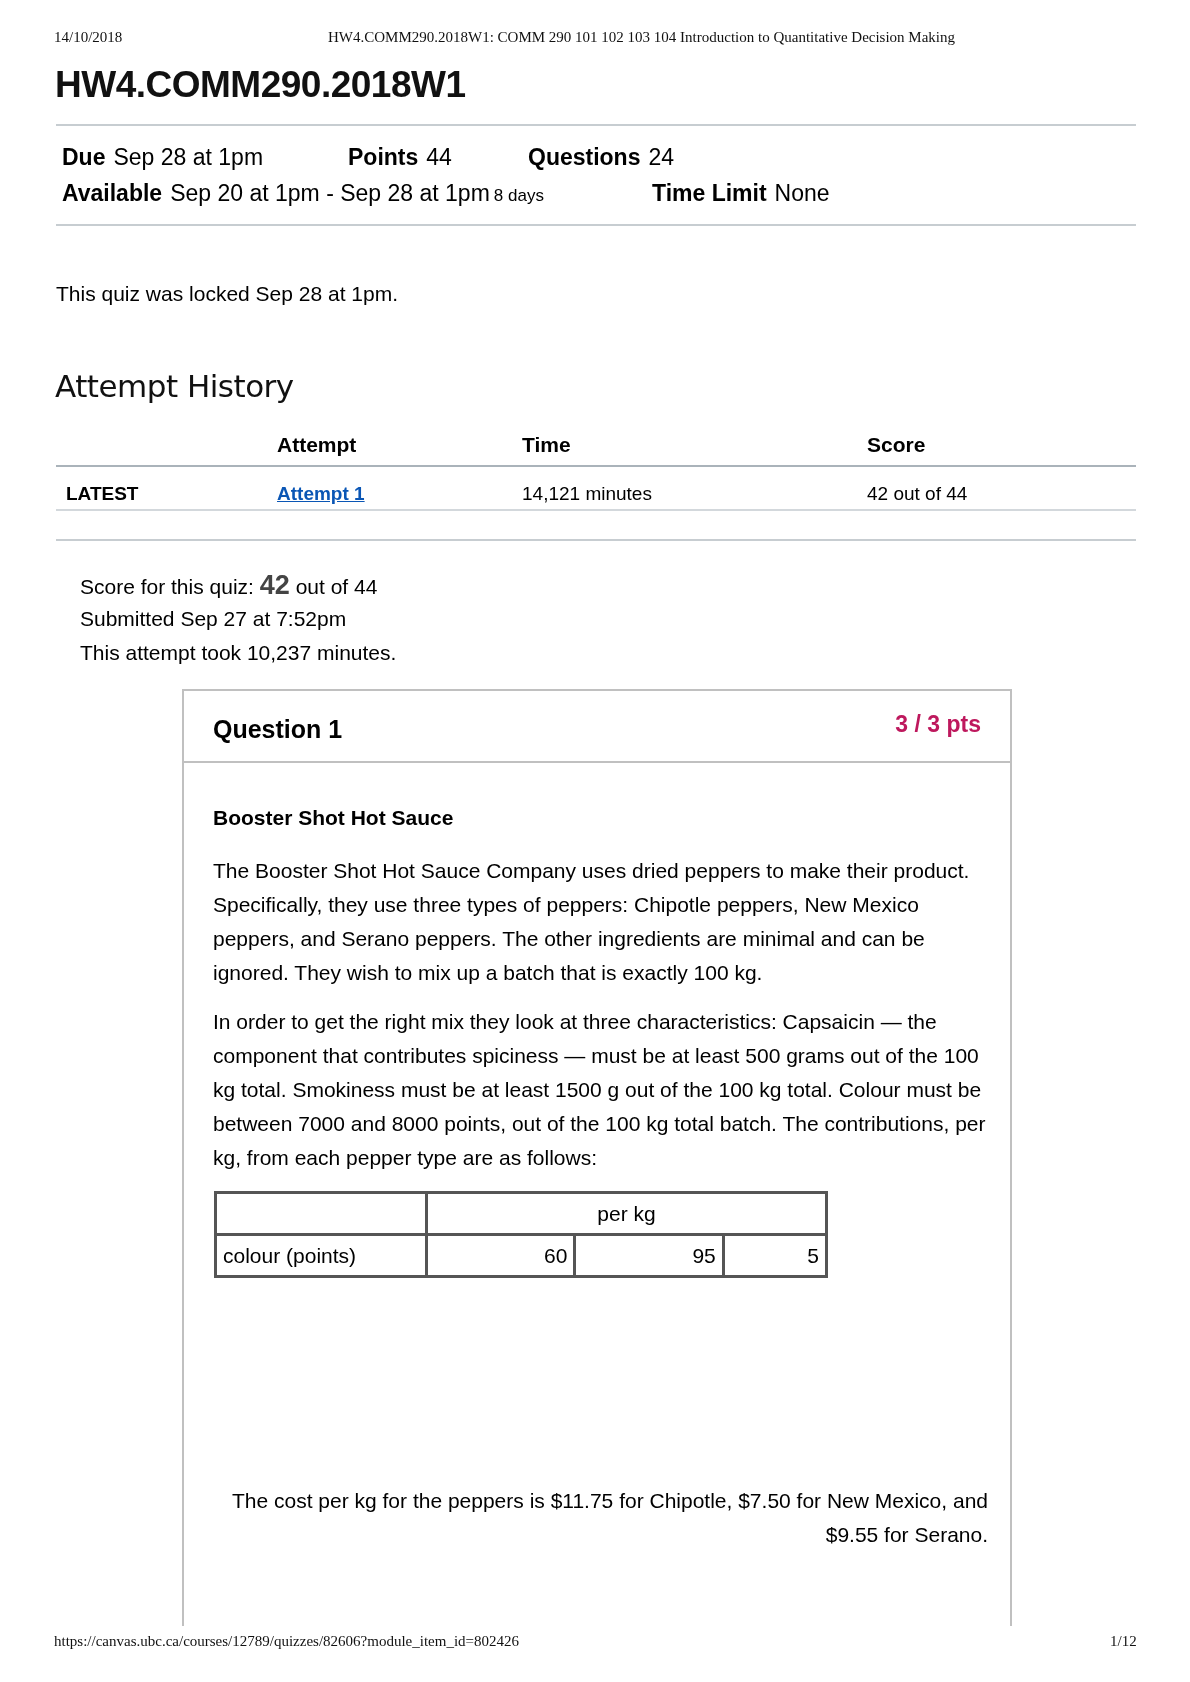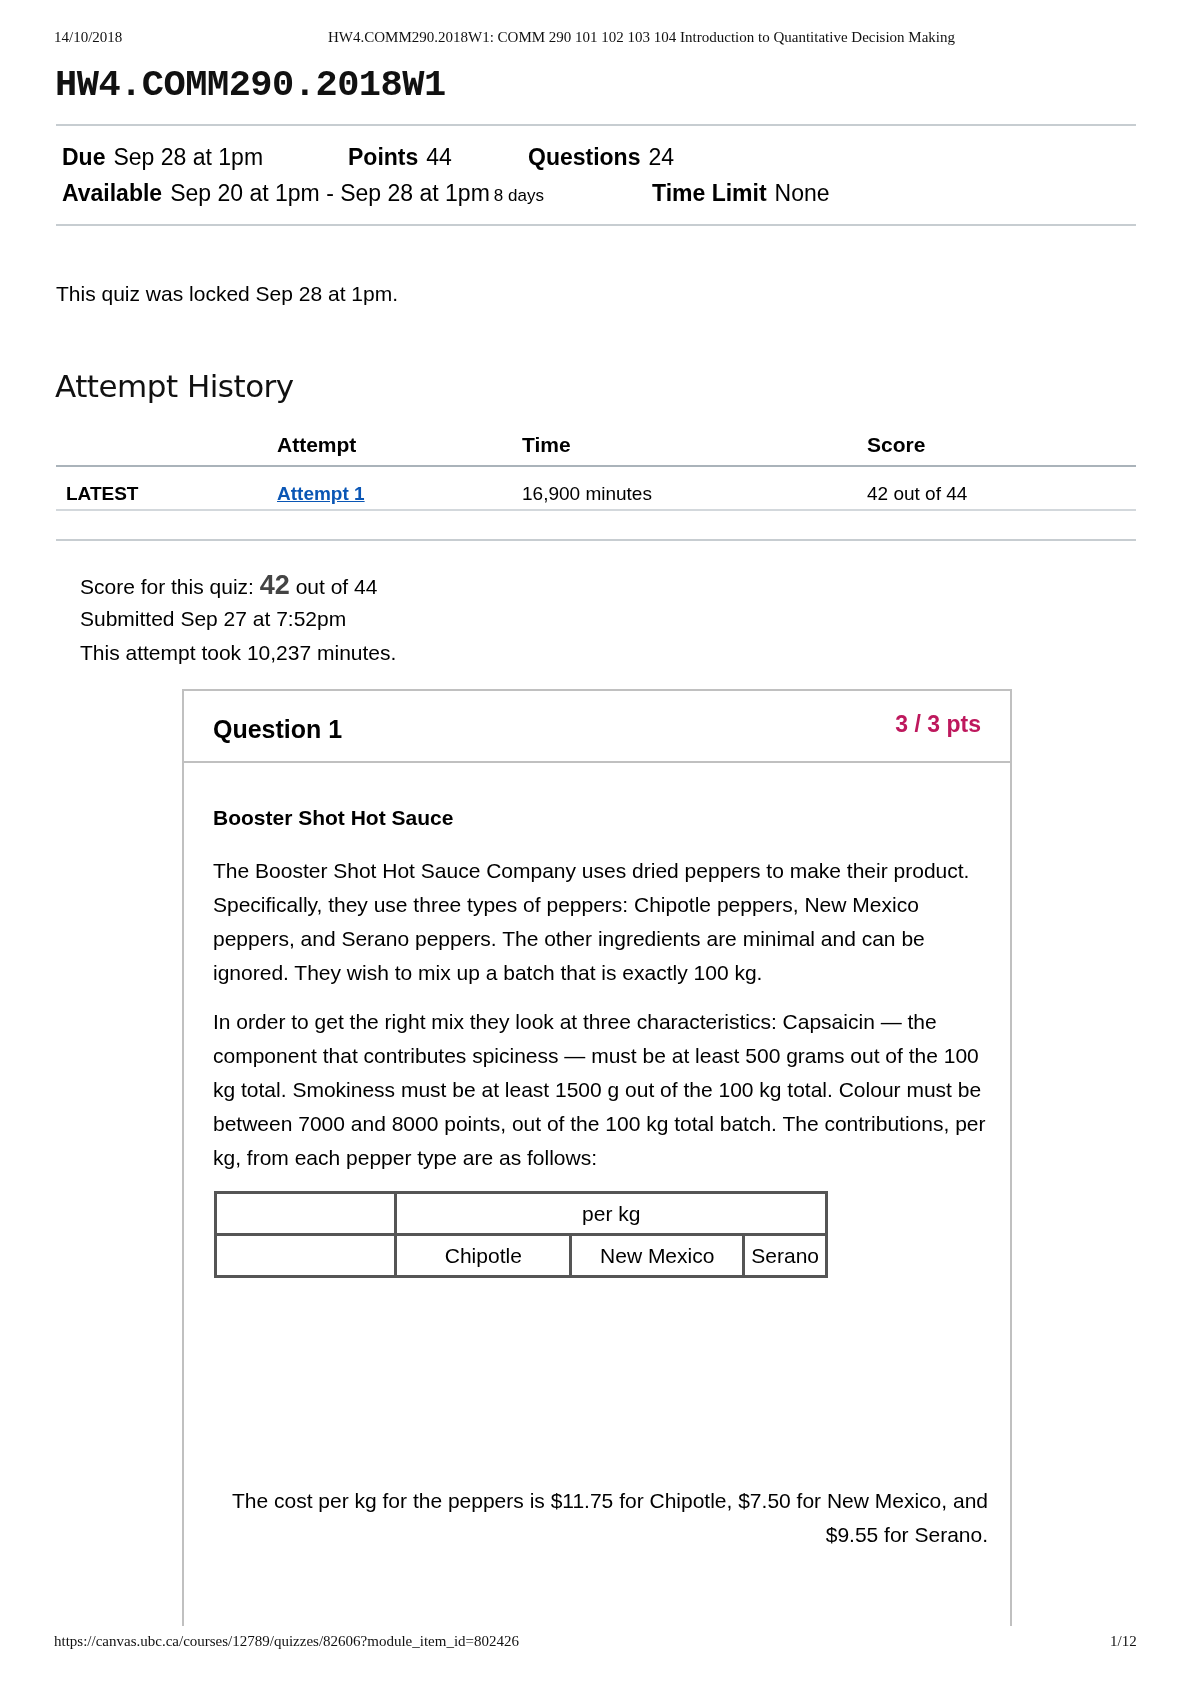--- a/index.html
+++ b/index.html
@@ -1,21 +1,21 @@
 <!DOCTYPE html>
 <html><head>
 <meta charset="utf-8">
 <style>
   html, body { margin: 0; padding: 0; background: #ffffff; }
   body { width: 1190px; height: 1682px; position: relative; overflow: hidden;
          font-family: "Liberation Sans", sans-serif; color: #000; }
   .abs { position: absolute; white-space: nowrap; }
   .serif { font-family: "Liberation Serif", serif; }
   .print-header { top: 29px; font-size: 15px; color: #111; }
-  .page-title { left: 55px; top: 64px; font-family: Liberation Mono, monospace; font-weight: bold;
+  .page-title { left: 55px; top: 64px; font-family: Liberation Sans, sans-serif; font-weight: bold;
                 font-size: 37px; letter-spacing: -0.5px; color: #111; }
   .hr { position: absolute; left: 56px; width: 1080px; height: 2px; background: #c7cdd1; }
   .meta { font-size: 23px; }
   .meta b { font-weight: bold; margin-right: 8px; }
   .meta .small { font-size: 17px; margin-left: 4px; }
   .locked { left: 56px; top: 282px; font-size: 21px; }
   .section-title { left: 55px; top: 368px; font-family: "DejaVu Sans", sans-serif; font-size: 31px;
                    font-weight: normal; letter-spacing: -0.5px; color: #111; }
   .th { font-size: 21px; font-weight: bold; top: 433px; }
   .td { font-size: 19px; top: 483px; }
@@ -72,21 +72,21 @@
   <div class="abs th" style="left:277px;">Attempt</div>
   <div class="abs th" style="left:522px;">Time</div>
   <div class="abs th" style="left:867px;">Score</div>
   <div class="hr" style="top:465px; height:2px; background:#aab3ba;"></div>
 
   <div>
     <div class="abs td latest" style="left:66px;">LATEST</div>
     <div class="abs td" style="left:277px;">
       <a class="attempt-link" href="#">Attempt 1</a>
     </div>
-    <div class="abs td" style="left:522px;">16,900 minutes</div>
+    <div class="abs td" style="left:522px;">14,121 minutes</div>
     <div class="abs td" style="left:867px;">42 out of 44</div>
   </div>
   <div class="hr" style="top:509px; height:2px; background:#d3d8dc;"></div>
 </div>
 <div class="hr" style="top:539px; height:2px; background:#c7cdd1;"></div>
 
 <div class="abs summary" style="top:570px;">
   <span>Score for this quiz:</span>
   <span class="big">42</span>
   <span>out of 44</span>
@@ -104,24 +104,24 @@
   <div class="para" style="top:163px;">The Booster Shot Hot Sauce Company uses dried peppers to make their product. Specifically, they use three types of peppers: Chipotle peppers, New Mexico peppers, and Serano peppers. The other ingredients are minimal and can be ignored. They wish to mix up a batch that is exactly 100 kg.</div>
   <div class="para" style="top:314px;">In order to get the right mix they look at three characteristics: Capsaicin — the component that contributes spiciness — must be at least 500 grams out of the 100 kg total. Smokiness must be at least 1500 g out of the 100 kg total. Colour must be between 7000 and 8000 points, out of the 100 kg total batch. The contributions, per kg, from each pepper type are as follows:</div>
 
   <table class="peppers">
     <tbody>
         <tr>
       <td style="width:196px;"></td>
       <td class="ctr" colspan="3">per kg</td>
     </tr>
     <tr>
-      <td></td>
-      <td class="ctr" style="width:175px;">Chipotle</td>
-      <td class="ctr" style="width:175px;">New Mexico</td>
-      <td class="ctr">Serano</td>
+      <td>colour (points)</td>
+      <td class="num">60</td>
+      <td class="num">95</td>
+      <td class="num">5</td>
     </tr>
   </tbody>
     </table>
 
   <div class="para" style="top:793px;text-align:right;">The cost per kg for the peppers is $11.75 for Chipotle, $7.50 for New Mexico, and $9.55 for Serano.</div>
 </div>
 
 <div style="position:absolute; left:0; top:1626px; width:1190px; height:56px; background:#fff;"></div>
 
 <div class="abs serif footer" style="left:54px;">https://canvas.ubc.ca/courses/12789/quizzes/82606?module_item_id=802426</div>

